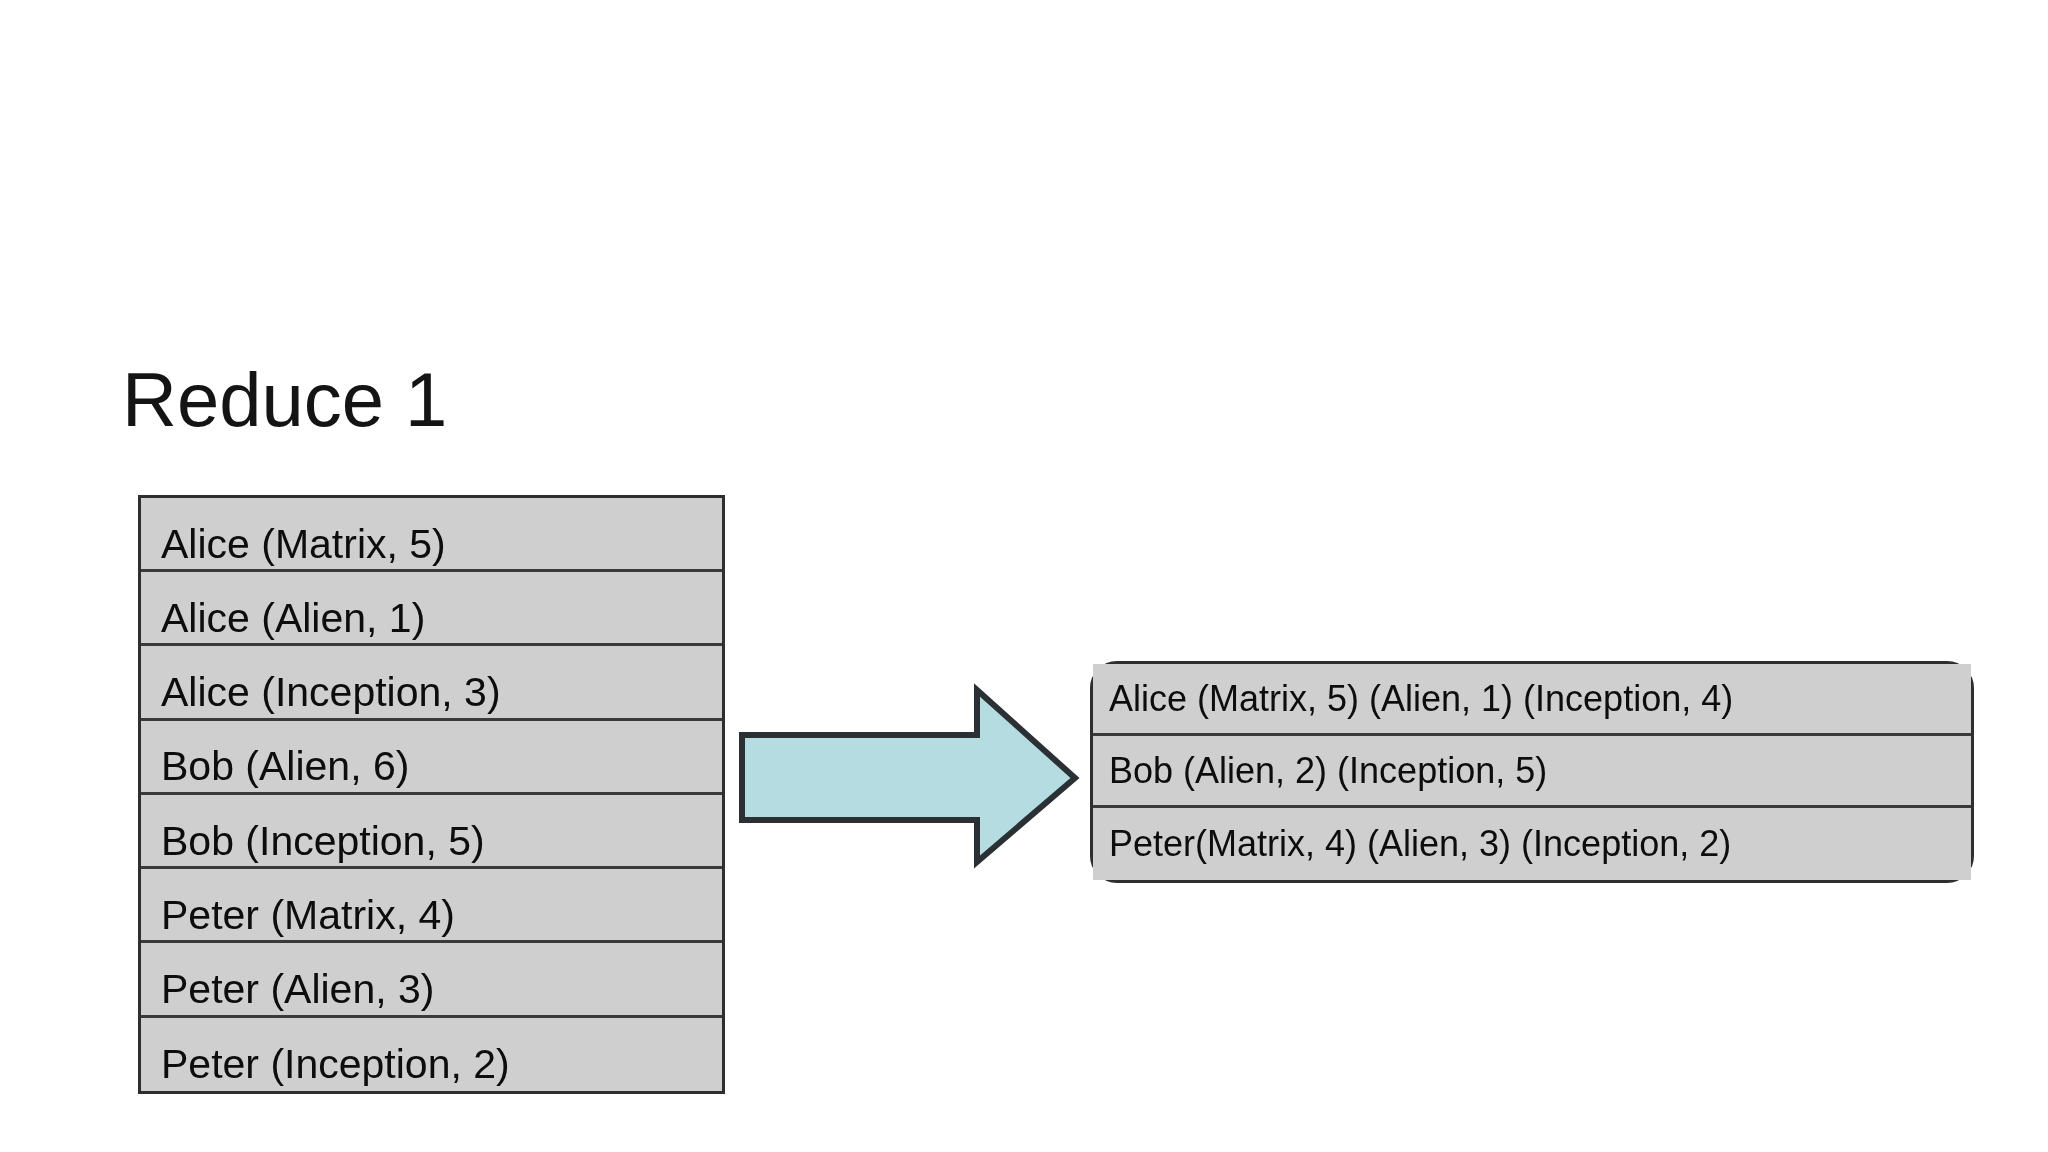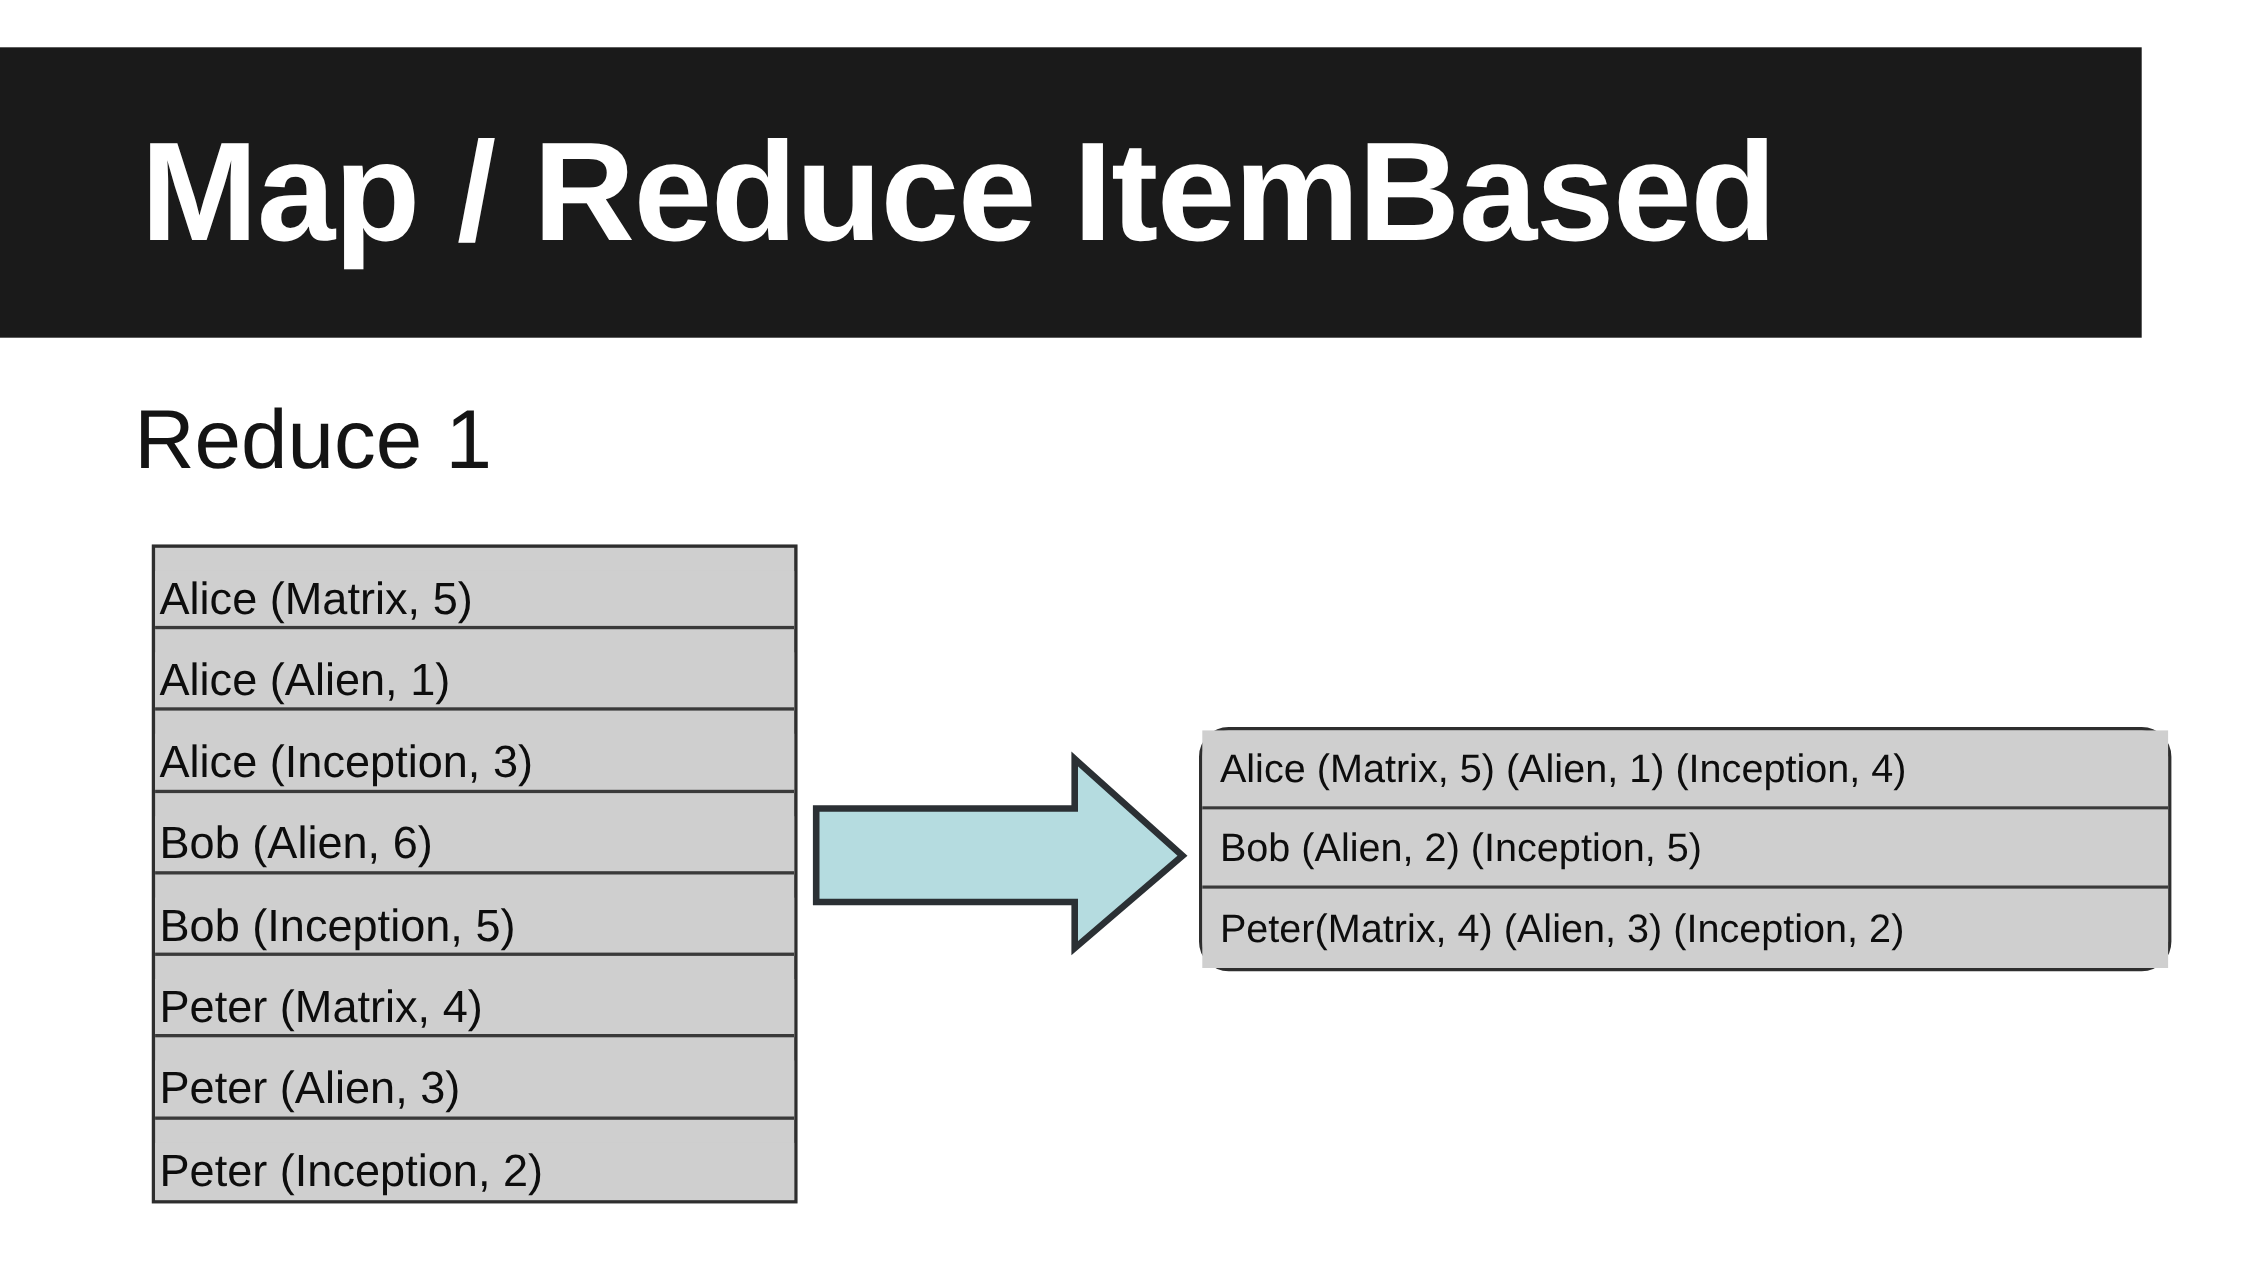--- a/index.html
+++ b/index.html
@@ -81,21 +81,21 @@
 
   
   #input-table {
     left: 138px;
     top: 495px;
     width: 587px;
     height: 599px;
   }
   #input-table .kv-row {
     height: 74.5px;
-    padding-left: 4px;
+    padding-left: 20px;
     font-size: 41px;
     margin-top: 21px;
   }
 
   
   #reduced-table {
     left: 1090px;
     top: 661px;
     width: 884px;
     height: 222px;
@@ -120,23 +120,20 @@
     width: 100%;
     height: 100%;
     overflow: visible;
   }
 </style>
 </head>
 <body>
 
 <div id="slide">
 
-  <div id="title-banner">
-    <div id="title-text">Map / Reduce ItemBased</div>
-  </div>
 
   <div id="section-heading">Reduce 1</div>
 
   <div id="input-table" class="kv-table">
     <div class="kv-row">Alice (Matrix, 5)</div>
     <div class="kv-row">Alice (Alien, 1)</div>
     <div class="kv-row">Alice (Inception, 3)</div>
     <div class="kv-row">Bob (Alien, 6)</div>
     <div class="kv-row">Bob (Inception, 5)</div>
     <div class="kv-row">Peter (Matrix, 4)</div>

